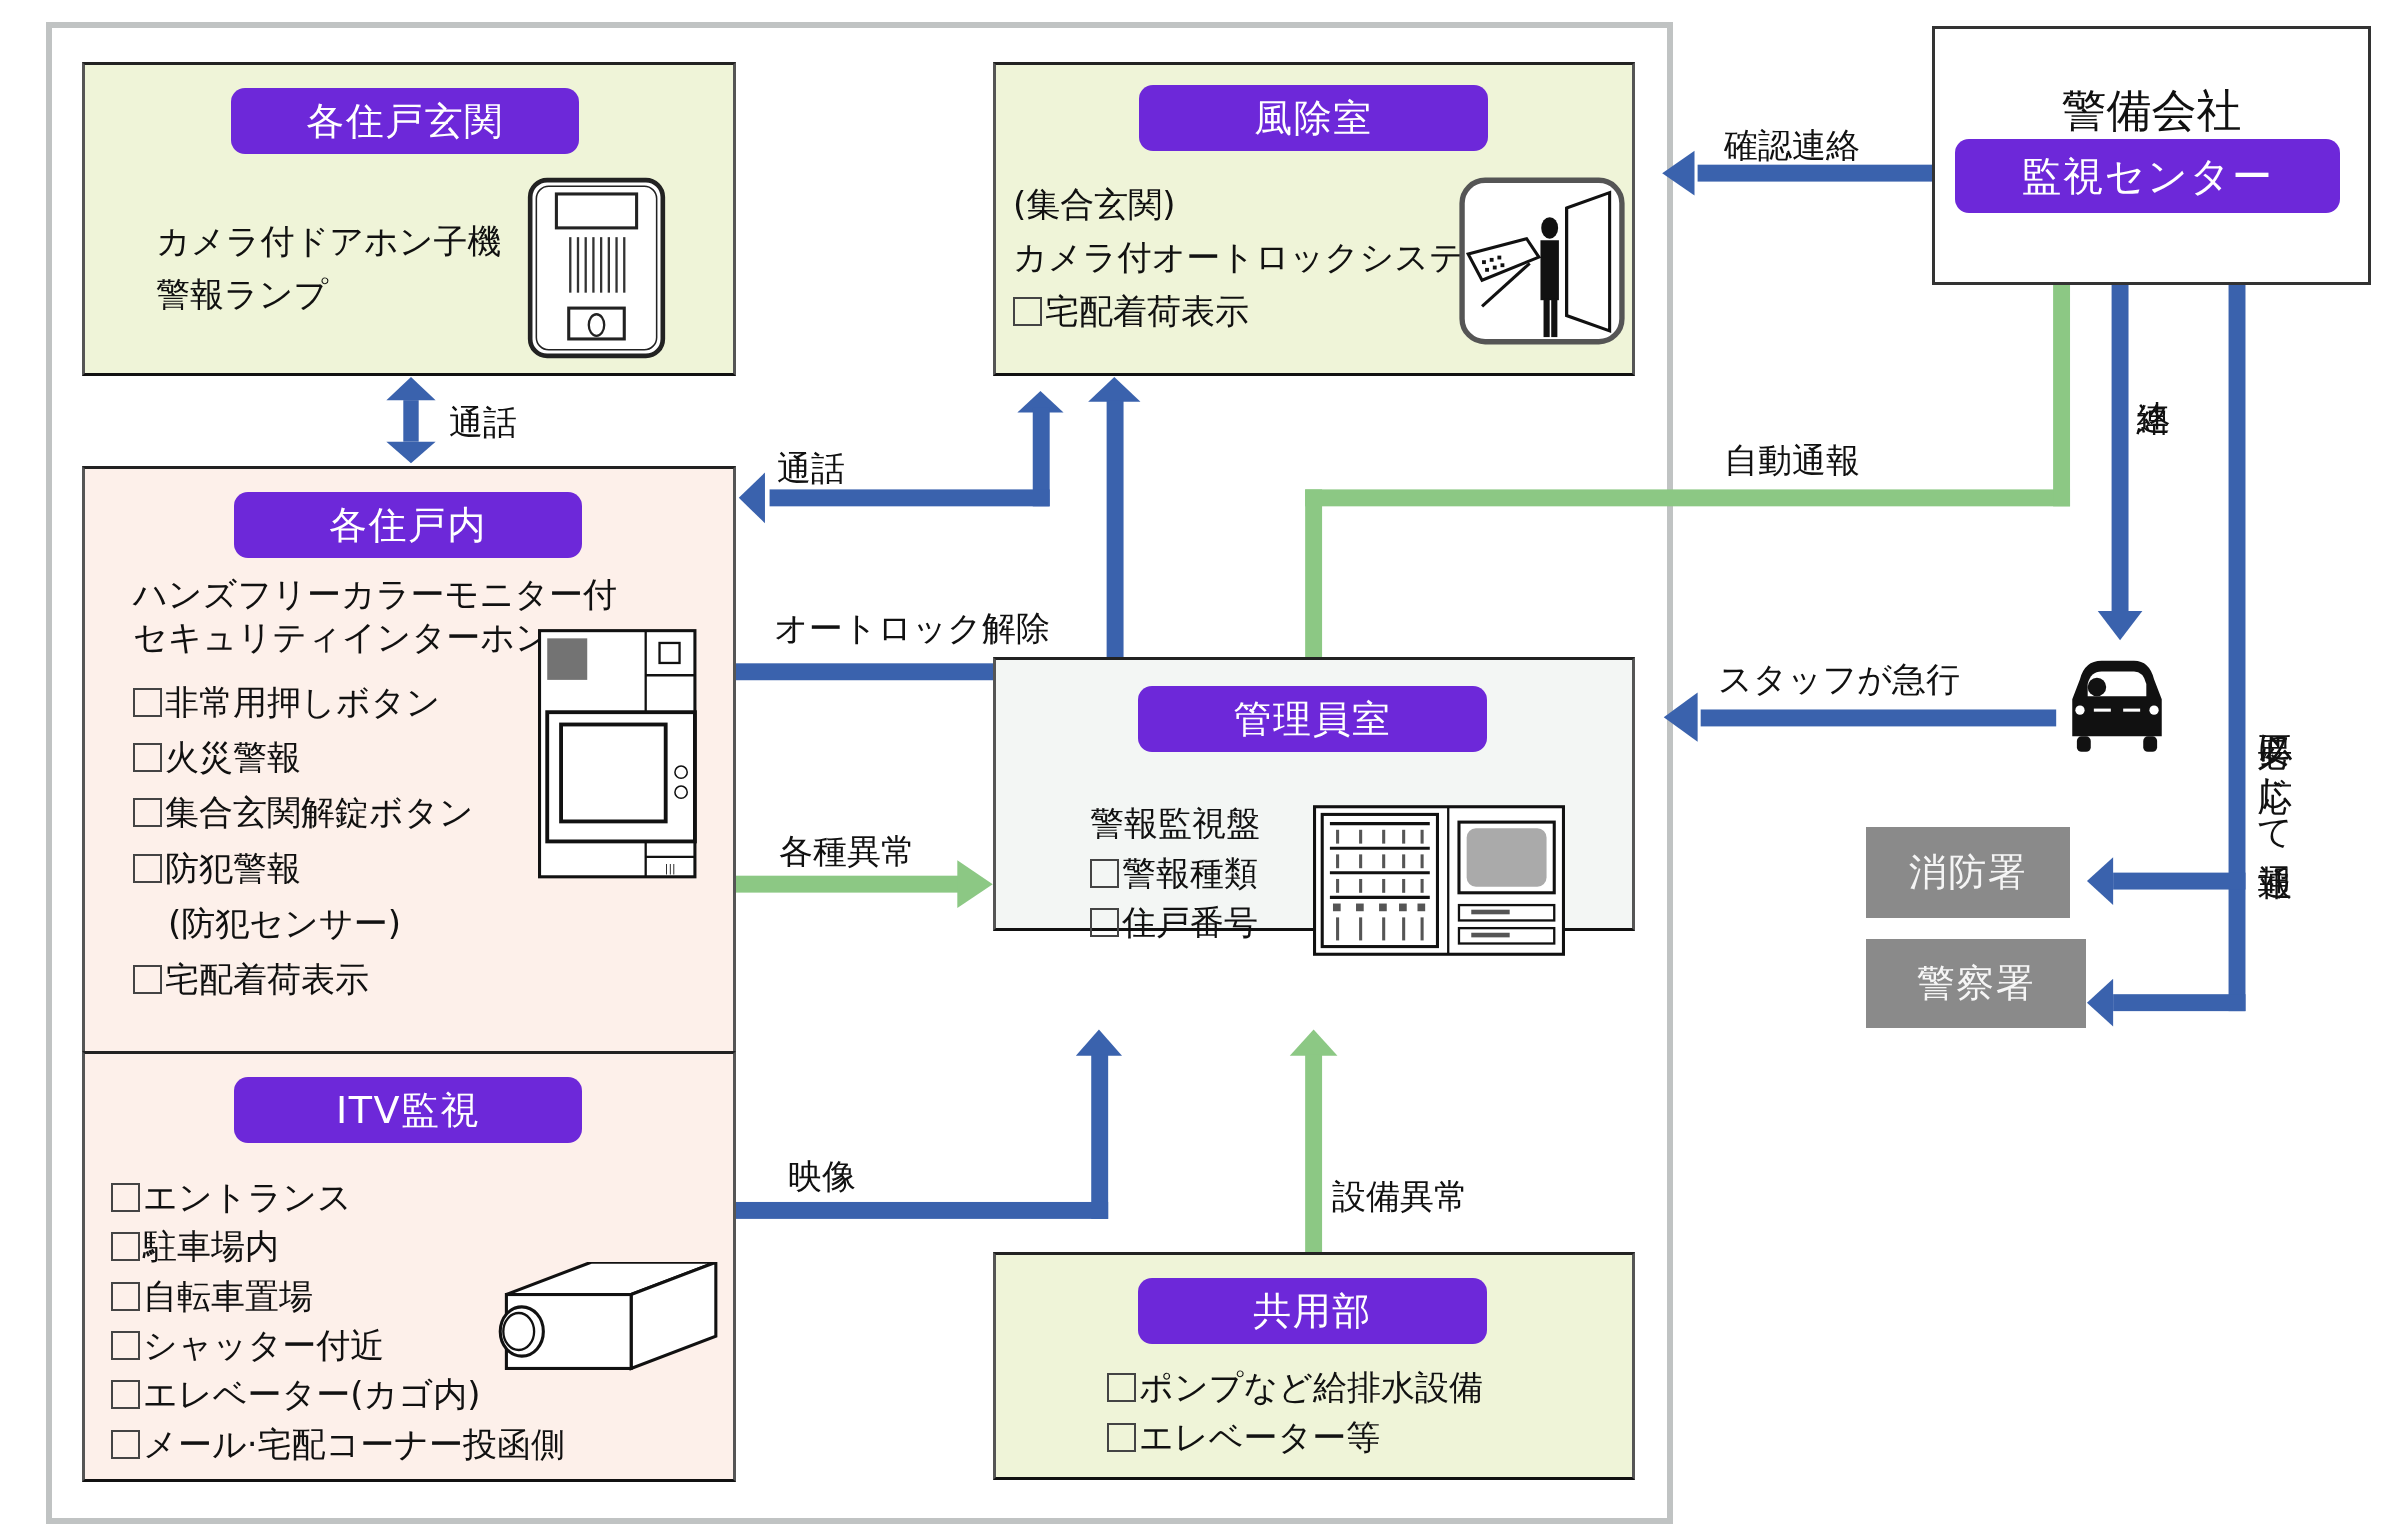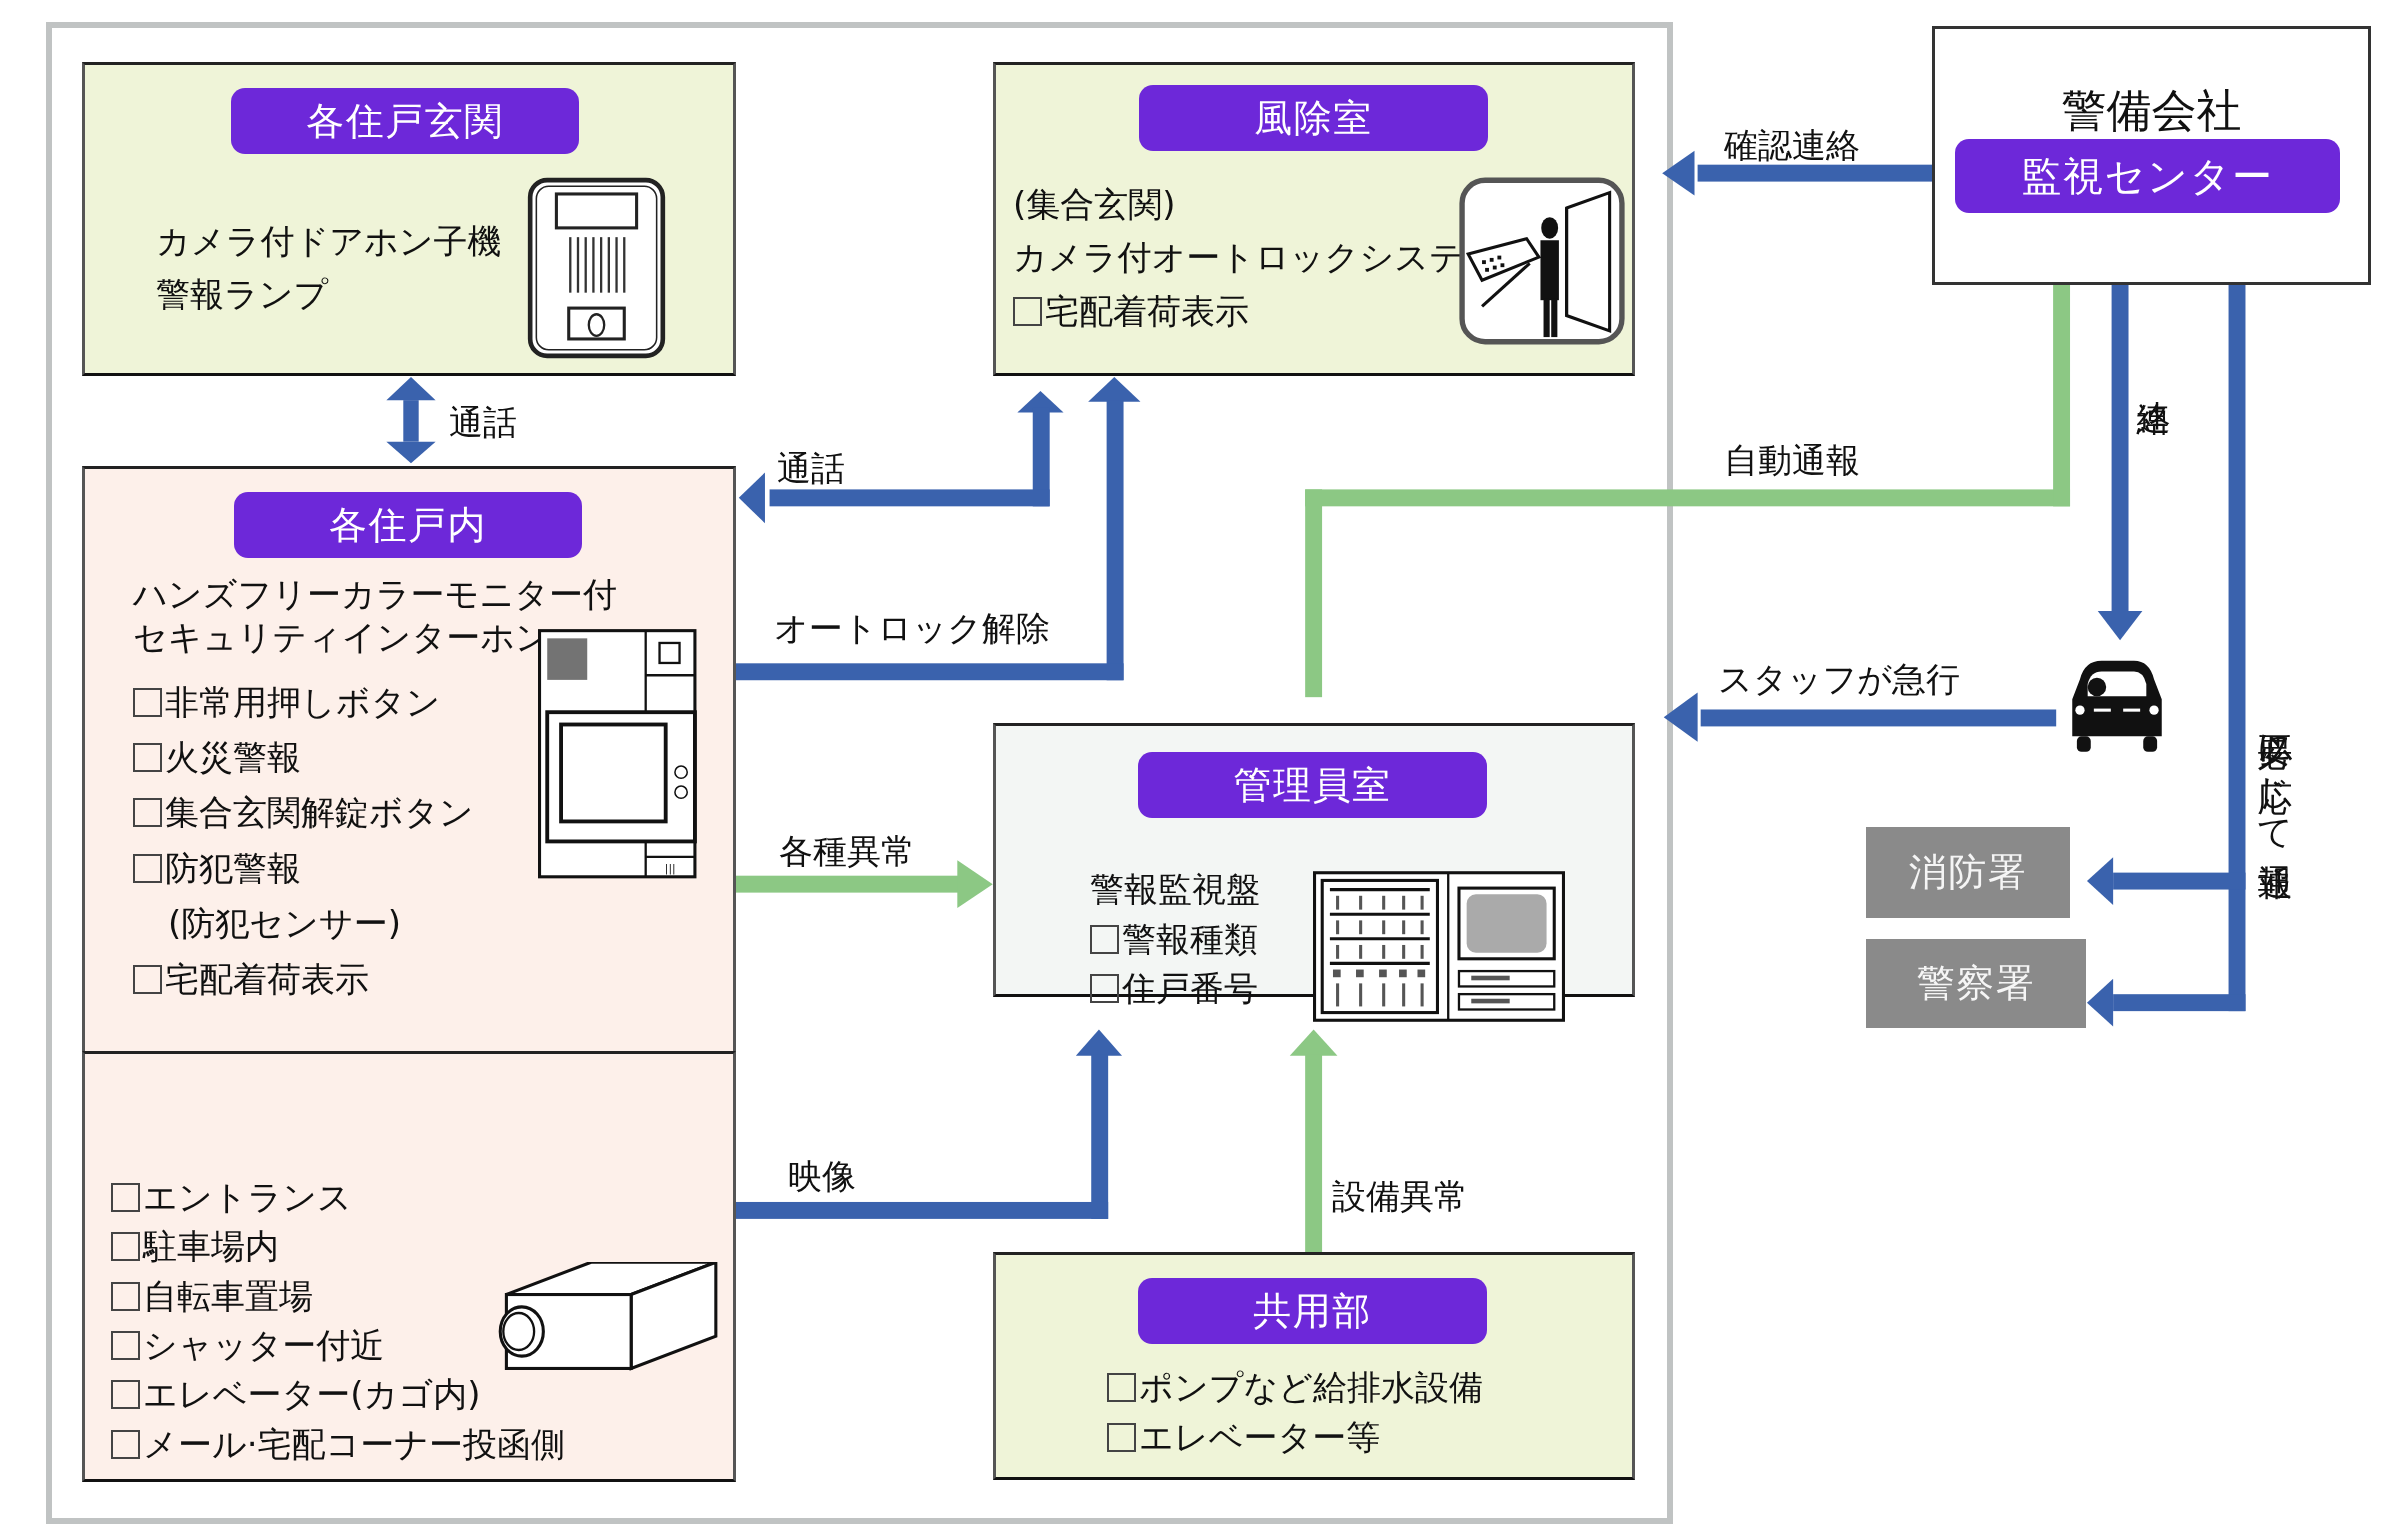--- a/index.html
+++ b/index.html
@@ -170,36 +170,37 @@
     <rect x="12" y="108" width="192" height="168" fill="#fff" stroke="#111" stroke-width="5"></rect>
     <rect x="30" y="124" width="136" height="126" fill="#fff" stroke="#111" stroke-width="5"></rect>
     <circle cx="186" cy="186" r="8" fill="#fff" stroke="#111" stroke-width="2"></circle>
     <circle cx="186" cy="212" r="8" fill="#fff" stroke="#111" stroke-width="2"></circle>
     <line x1="140" y1="296" x2="204" y2="296" stroke="#111" stroke-width="3"></line>
     <text x="172" y="316" font-size="14" text-anchor="middle" fill="#111">|||</text>
   </svg>
 </div>
 
 <div class="box pink" style="left:82px;top:1051px;width:654px;height:431px;">
+  <div class="pill" style="left:149px;top:23px;width:348px;height:66px;">ITV監視</div>
   <div class="txt" style="left:26px;top:126px;"><span class="chk"></span><span>エントランス</span></div>
   <div class="txt" style="left:26px;top:175px;"><span class="chk"></span><span>駐車場内</span></div>
   <div class="txt" style="left:26px;top:225px;"><span class="chk"></span><span>自転車置場</span></div>
   <div class="txt" style="left:26px;top:274px;"><span class="chk"></span><span>シャッター付近</span></div>
   <div class="txt" style="left:26px;top:323px;"><span class="chk"></span><span>エレベーター(カゴ内)</span></div>
   <div class="txt" style="left:26px;top:373px;"><span class="chk"></span><span>メール·宅配コーナー投函側</span></div>
   <svg class="ill" style="left:406px;top:208px;" width="231" height="139" viewBox="0 0 300 180">
     <polygon points="20,42 130,0 292,0 182,42" fill="#fff" stroke="#111" stroke-width="4"></polygon>
     <polygon points="182,42 292,0 292,96 182,138" fill="#fff" stroke="#111" stroke-width="4"></polygon>
     <rect x="20" y="42" width="162" height="96" fill="#fff" stroke="#111" stroke-width="4"></rect>
     <ellipse cx="40" cy="90" rx="28" ry="32" fill="#fff" stroke="#111" stroke-width="4"></ellipse>
     <ellipse cx="36" cy="90" rx="20" ry="24" fill="#fff" stroke="#111" stroke-width="3"></ellipse>
   </svg>
 </div>
 
-<div class="box grey" style="left:993px;top:723px;width:642px;height:274px;padding-left:46px;">
+<div class="box grey" style="left:993px;top:657px;width:642px;height:274px;padding-left:46px;">
   <div class="pill" style="left:142px;top:26px;width:349px;height:66px;">管理員室</div>
   <div class="txt" style="left:94px;top:146px;">警報監視盤</div>
   <div class="txt" style="left:94px;top:196px;"><span class="chk"></span><span>警報種類</span></div>
   <div class="txt" style="left:94px;top:245px;"><span class="chk"></span><span>住戸番号</span></div>
   <svg class="ill" style="left:317px;top:145px;" width="252" height="151" viewBox="0 0 328 196">
     <rect x="2" y="2" width="324" height="192" fill="#fff" stroke="#111" stroke-width="4"></rect>
     <line x1="176" y1="2" x2="176" y2="194" stroke="#111" stroke-width="3"></line>
     <rect x="12" y="12" width="150" height="172" fill="#fff" stroke="#111" stroke-width="4"></rect>
     <g stroke="#111" stroke-width="4">
         <line x1="22" y1="24" x2="152" y2="24"></line>

